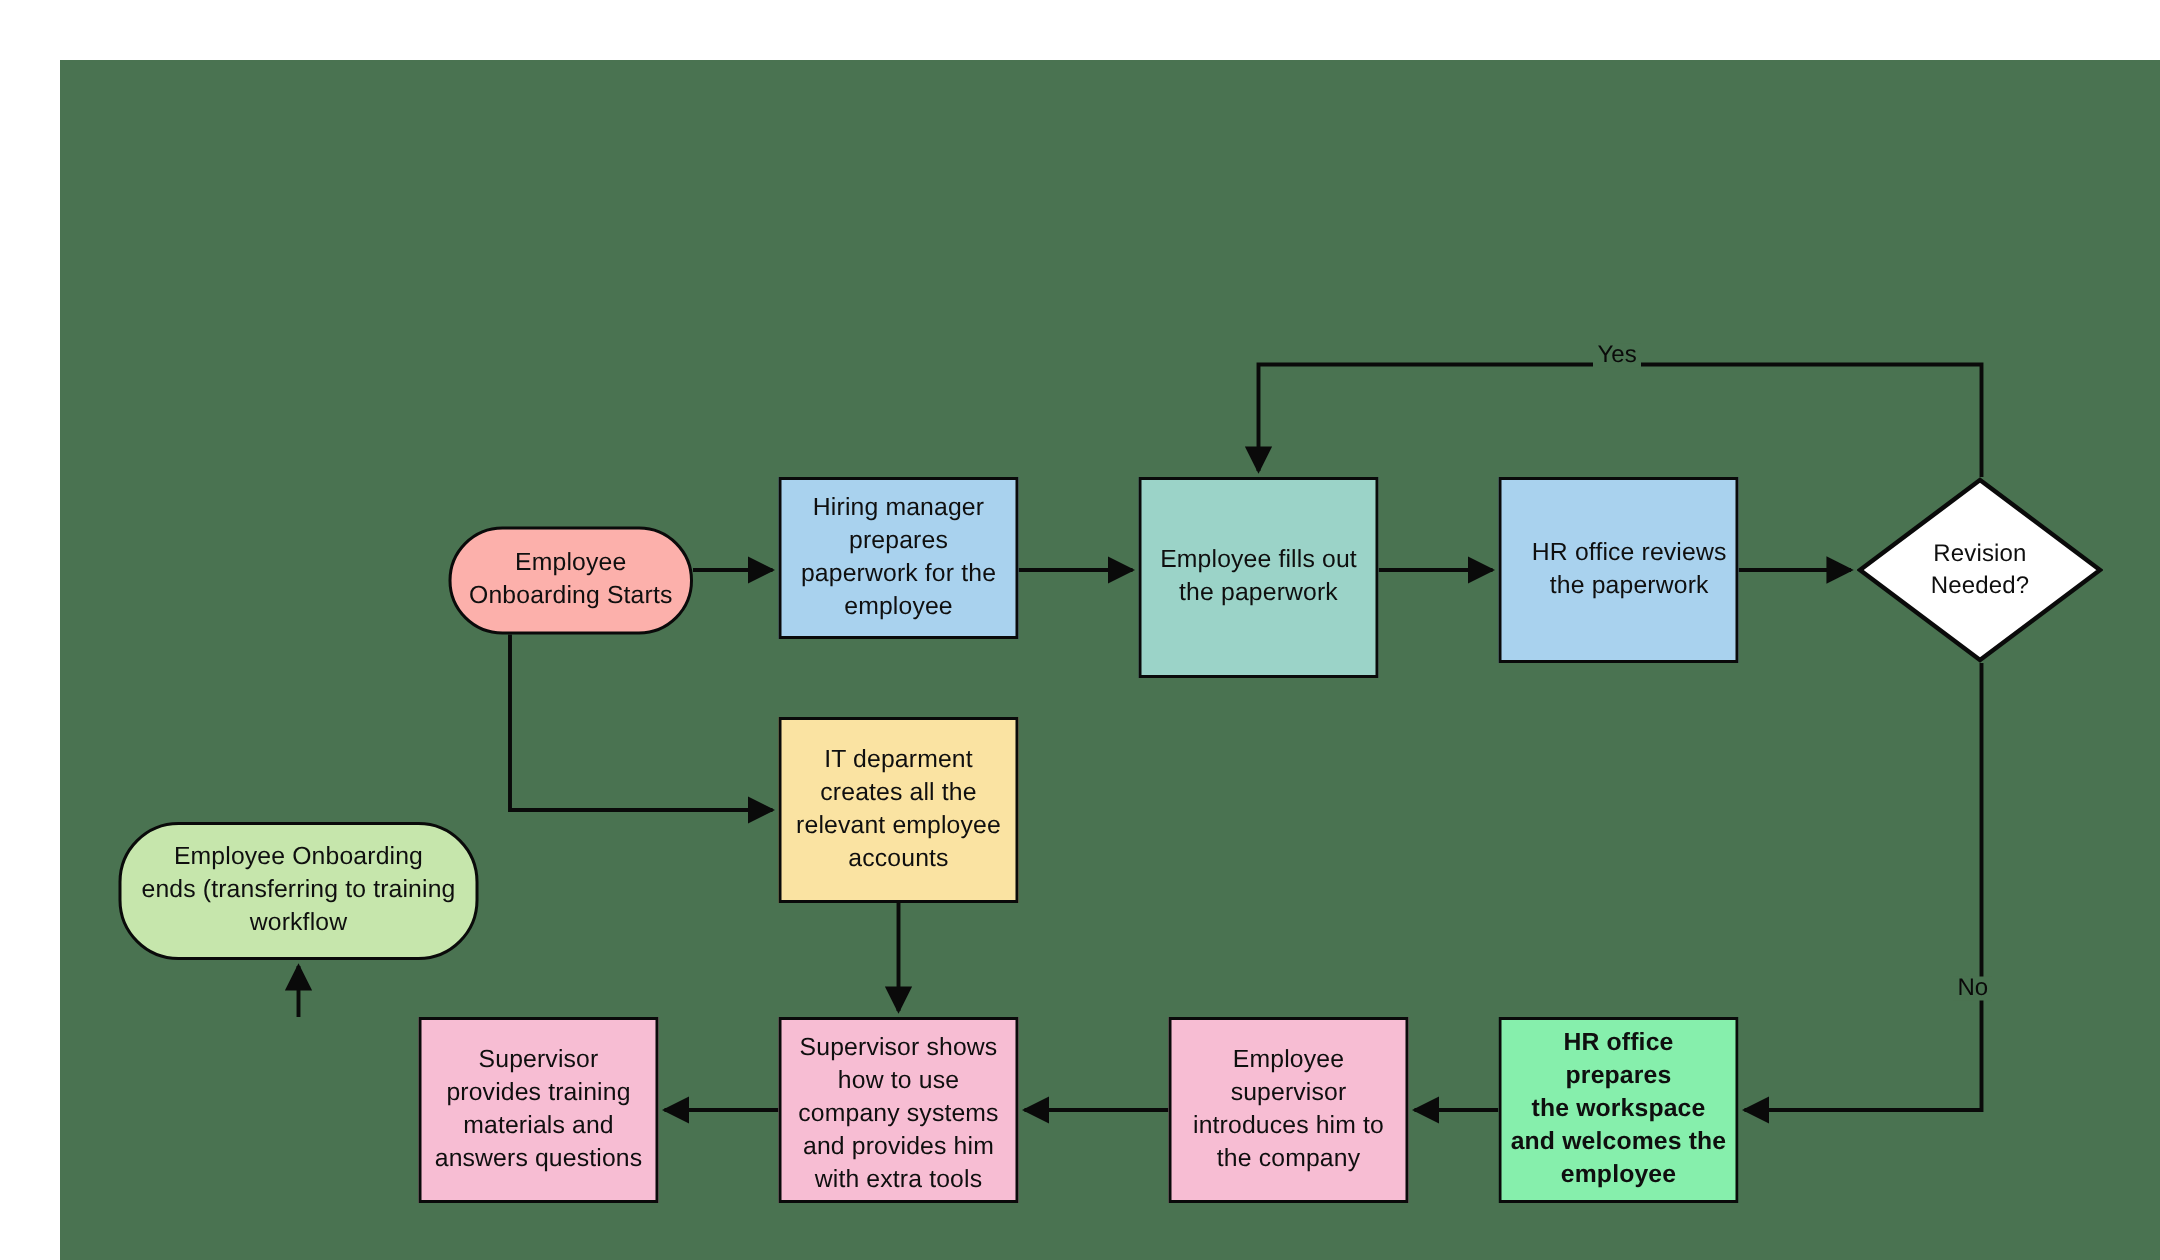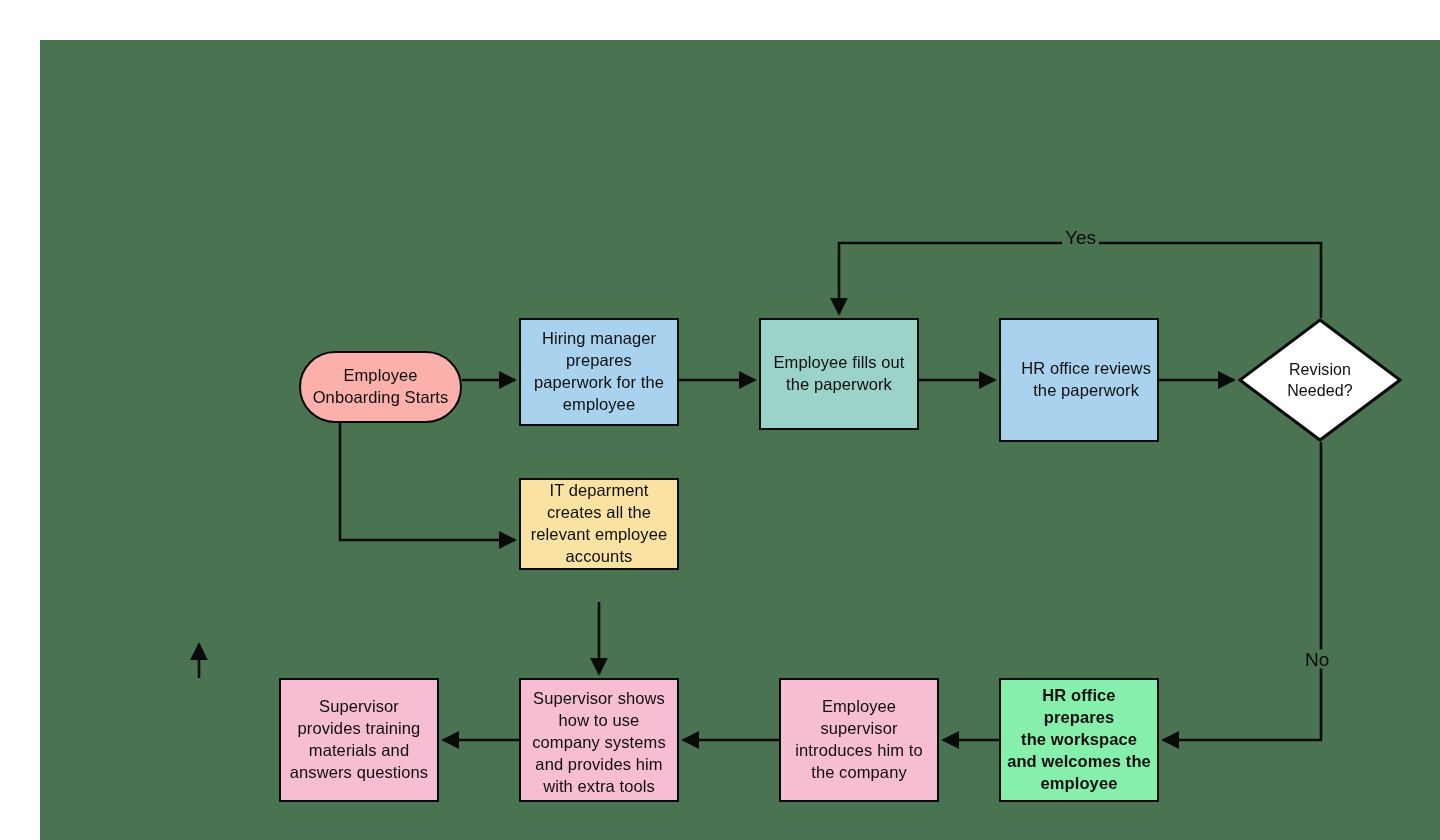--- a/index.html
+++ b/index.html
@@ -63,21 +63,21 @@
     position: relative;
     z-index: 2;
     font-size: 16px;
     line-height: 1.33;
     text-align: center;
     white-space: pre-line;
   }
   .edge-label {
     position: absolute;
     color: #0a0a0a;
-    font-size: 19px;
+    font-size: 16px;
     line-height: 1;
     background: #4a7351;
     padding: 0 3px;
     white-space: nowrap;
   }
 </style>
 </head>
 <body>
 
 <div id="root">
@@ -122,39 +122,39 @@
 Onboarding Starts</span>
     </div>
 
     <div class="node process" style="left:479px; top:278px; width:160px; height:108px; background:#a9d2ee;">
       <span>Hiring manager
 prepares
 paperwork for the
 employee</span>
     </div>
 
-    <div class="node process" style="left:719px; top:278px; width:160px; height:112px; background:#9bd3c8;text-align:center;">
+    <div class="node process" style="left:719px; top:278px; width:160px; height:134px; background:#9bd3c8;text-align:center;">
       <span>Employee fills out
 the paperwork</span>
     </div>
 
     <div class="node process" style="left:959px; top:278px; width:160px; height:124px; background:#a9d2ee;justify-content:flex-end;">
       <span>HR office reviews
 the paperwork</span>
     </div>
 
     <div class="node decision" style="left:1198px; top:278px; width:164px; height:124px;">
       <svg class="decision-shape" viewBox="0 0 164 124" preserveAspectRatio="none">
         <polygon points="82,2 162,62 82,122 2,62" fill="#ffffff" stroke="#0a0a0a" stroke-width="3"></polygon>
       </svg>
       <span class="decision-label">Revision
 Needed?</span>
     </div>
 
-    <div class="node process" style="left:479px; top:438px; width:160px; height:92px; background:#fae3a2;">
+    <div class="node process" style="left:479px; top:438px; width:160px; height:124px; background:#fae3a2;">
       <span>IT deparment
 creates all the
 relevant employee
 accounts</span>
     </div>
 
     <div class="node process" style="left:959px; top:638px; width:160px; height:124px; background:#86efac;font-weight:bold;">
       <span>HR office prepares
 the workspace
 and welcomes the
@@ -176,19 +176,24 @@
 with extra tools</span>
     </div>
 
     <div class="node process" style="left:239px; top:638px; width:160px; height:124px; background:#f7bdd3;">
       <span>Supervisor
 provides training
 materials and
 answers questions</span>
     </div>
 
+    <div class="node terminator" style="left:39px; top:508px; width:240px; height:92px; background:#c6e6ac;">
+      <span>Employee Onboarding
+ends (transferring to training
+workflow</span>
+    </div>
 
     <div class="edge-label" style="left:1022px; top:197px; transform:translateY(-50%);">Yes</div>
 
     <div class="edge-label" style="left:1262px; top:619px; transform:translateY(-50%);">No</div>
 
   </div>
 </div>
 
 </body></html>

